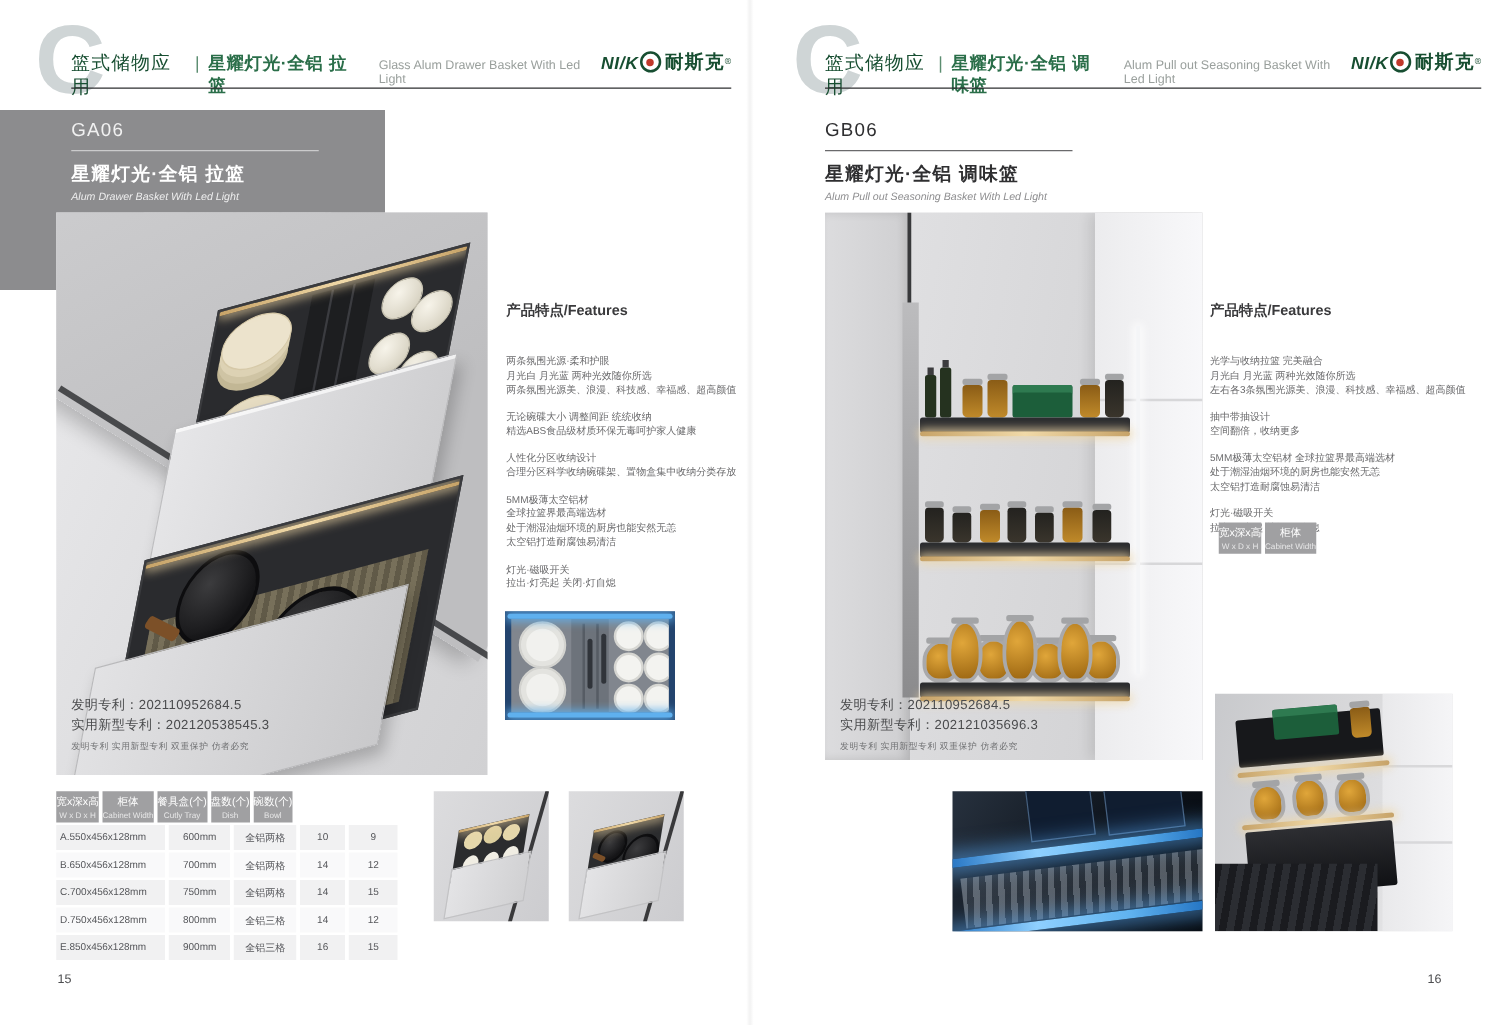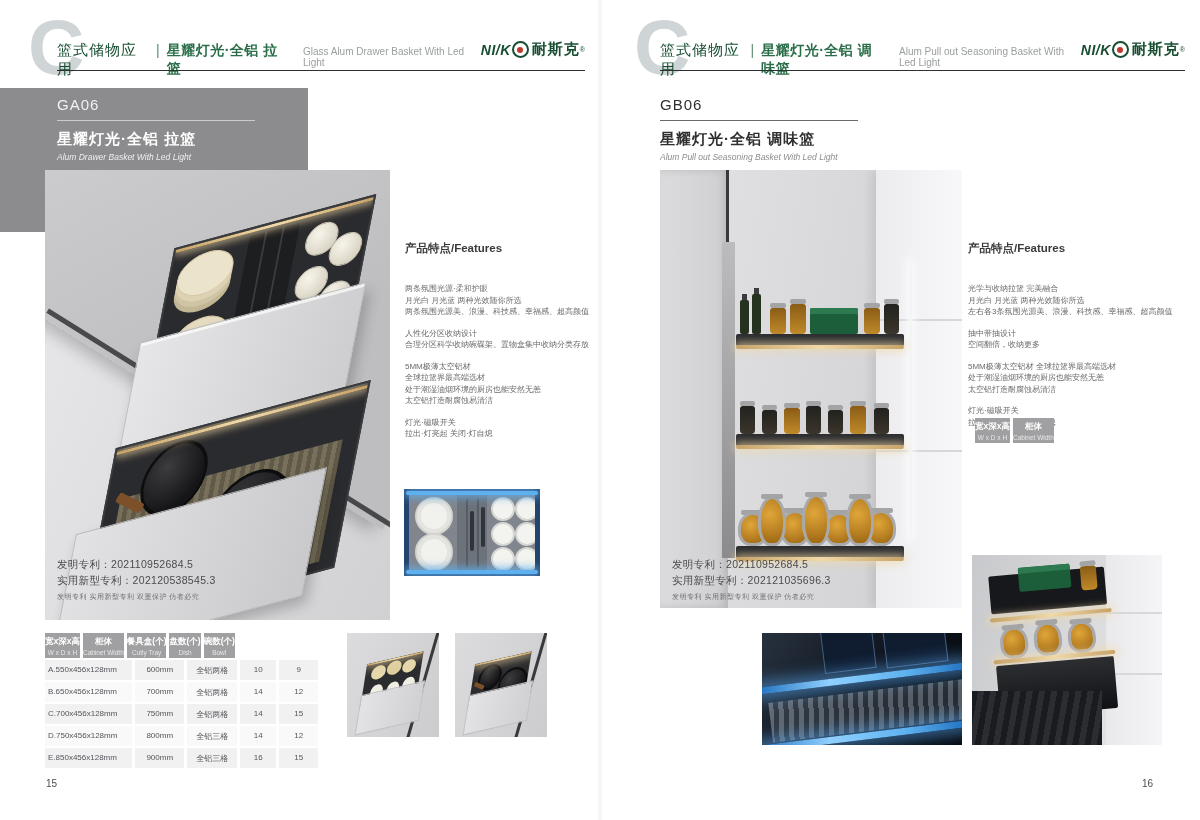--- a/index.html
+++ b/index.html
@@ -59,21 +59,21 @@
   .pat-line{font-size:10.5px;color:#4a4b4d;line-height:16px;letter-spacing:.3px;}
   .pat-note{font-size:7px;color:#707173;margin-top:4px;letter-spacing:.5px;}
 
   
   .tbl{position:absolute;z-index:2;}
   #tbl-left{left:45px;top:633px;width:273px;}
   #tbl-right{left:375px;top:418px;width:190px;}
   .t-head,.trow{display:flex;gap:3px;}
   .trow{margin-top:2px;}
   .hc{background:#a0a0a2;color:#fff;text-align:center;padding:3px 0 2px;}
-  .hc .cn{display:block;font-size:8.5px;font-weight:bold;}
+  .hc .cn{display:block;font-size:8.5px;font-weight:normal;}
   .hc .en{display:block;font-size:6.5px;color:rgba(255,255,255,.75);margin-top:1px;}
   .cell{background:#f1f1f2;font-size:8px;color:#55565a;text-align:center;padding:5px 0 4px;}
   .trow:nth-of-type(even) .cell{background:#f9f9fa;}
   #tbl-left .c0{width:85px;text-align:left;padding-left:3px;}
   #tbl-left .c1{width:50px;}
   #tbl-left .c2{width:50px;}
   #tbl-left .c3{width:37px;}
   #tbl-left .c4{width:39px;}
   #tbl-right .c0{width:120px;}
   #tbl-right .c1{width:66px;}
@@ -274,20 +274,22 @@
         <div class="pat-note">发明专利 实用新型专利 双重保护 仿者必究</div>
       </div>
     </div>
 
     <div class="feats" id="feats-left">
       <div class="f-head">产品特点/Features</div>
 
     <p class="fpara">两条氛围光源·柔和护眼
 月光白 月光蓝 两种光效随你所选
 两条氛围光源美、浪漫、科技感、幸福感、超高颜值</p>
+        <p class="fpara">无论碗碟大小 调整间距 统统收纳
+精选ABS食品级材质环保无毒呵护家人健康</p>
         <p class="fpara">人性化分区收纳设计
 合理分区科学收纳碗碟架、置物盒集中收纳分类存放</p>
         <p class="fpara">5MM极薄太空铝材
 全球拉篮界最高端选材
 处于潮湿油烟环境的厨房也能安然无恙
 太空铝打造耐腐蚀易清洁</p>
         <p class="fpara">灯光·磁吸开关
 拉出·灯亮起 关闭·灯自熄</p>
       </div>
 

